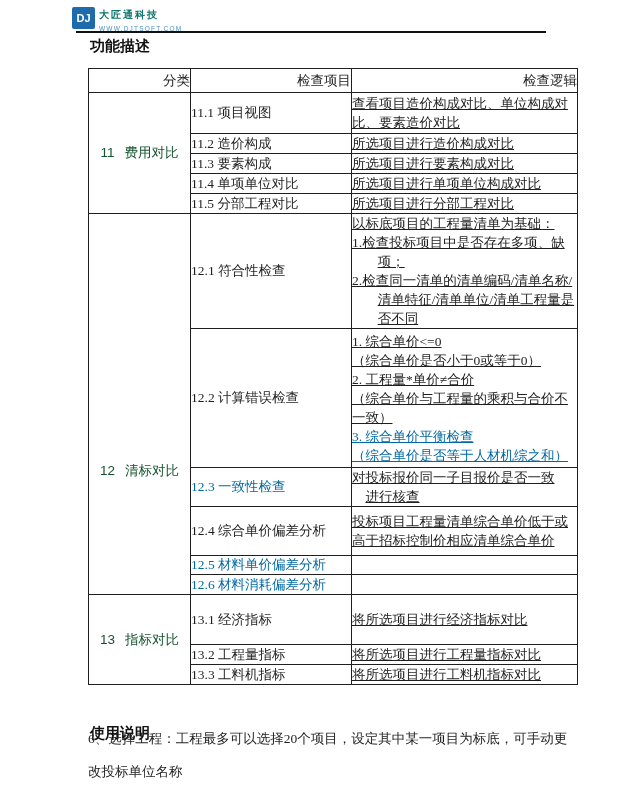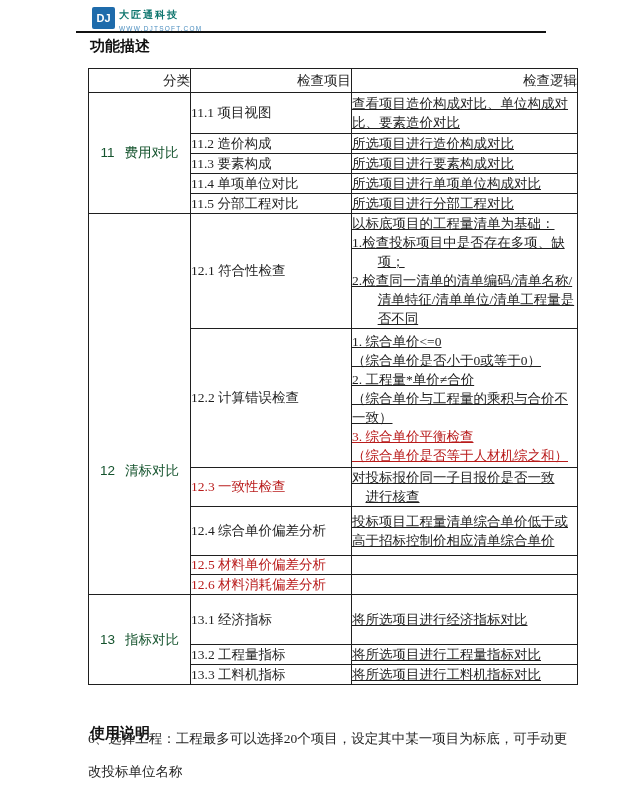--- a/index.html
+++ b/index.html
@@ -1,21 +1,21 @@
 <!DOCTYPE html>
 <html><head>
 <meta charset="utf-8">
 <style>
   html,body{margin:0;padding:0;background:#ffffff;}
   .page{
     position:relative;width:640px;height:789px;background:#ffffff;
     font-family:"Liberation Serif","DejaVu Serif",serif;color:#1f1f1f;overflow:hidden;
   }
   
-  .letterhead{position:absolute;left:92px;top:7px;display:flex;align-items:flex-start;}
+  .letterhead{position:absolute;left:72px;top:7px;display:flex;align-items:flex-start;}
   .logo-icon{
     width:23px;height:22px;background:#1e6bab;color:#ffffff;border-radius:2px;
     display:flex;align-items:center;justify-content:center;
     font:bold 11px "Liberation Sans",sans-serif;letter-spacing:0;
   }
   .logo-text{margin-left:4px;display:flex;flex-direction:column;}
   .logo-company{
     font-family:"Liberation Sans",sans-serif;font-weight:bold;font-size:10px;
     color:#0f766e;letter-spacing:2px;line-height:16px;
   }
@@ -45,21 +45,21 @@
     text-align:center;color:#14532d;
   }
   td.gcell .gnum{margin-right:10px;}
   td.gcell.pushdown{vertical-align:top;}
   td.gcell.pushdown .ginner{padding-top:248px;}
   td.item{padding-left:8px;padding-right:2px;}
   td.logic{padding:2px 2px 2px 6px;line-height:19px;}
   td.logic div{line-height:19px;text-decoration:underline;}
   .hang{padding-left:1.9em;text-indent:-1.9em;}
   .ind{padding-left:1em;}
-  .blue{color:#b91c1c;}
+  .blue{color:#0369a1;}
   
   .usage-para{
     position:absolute;left:88px;top:722px;width:492px;
     font-size:13.5px;line-height:33px;color:#1f1f1f;
   }
 </style>
 </head>
 <body>
 
 <div class="page">

